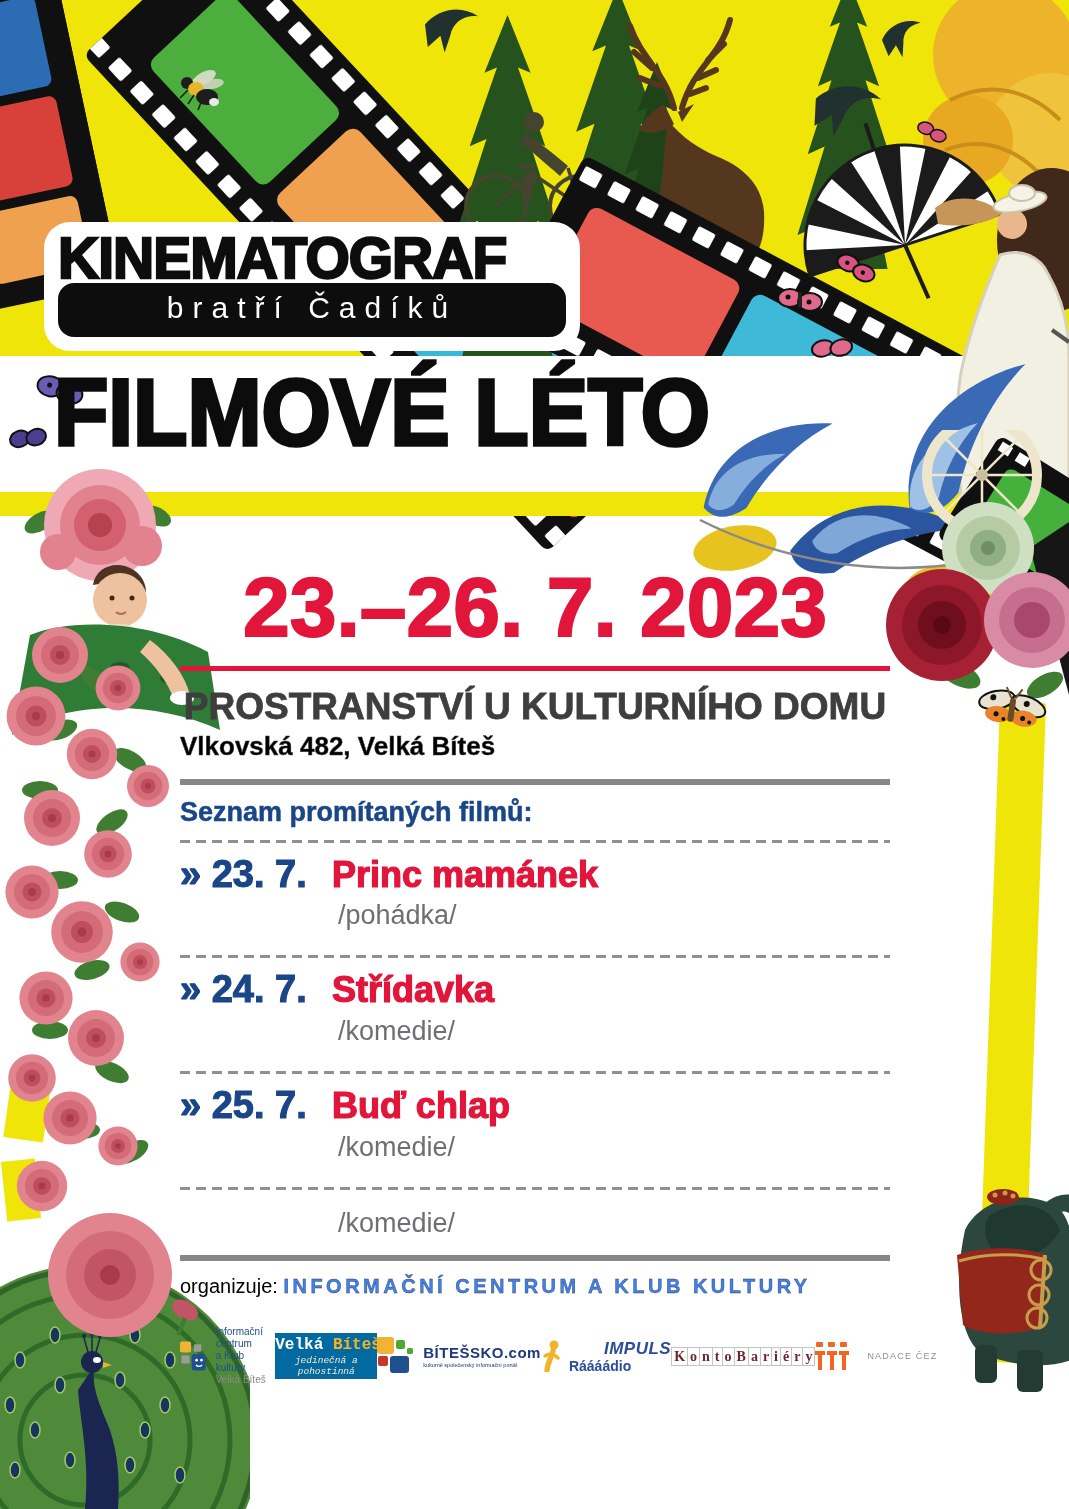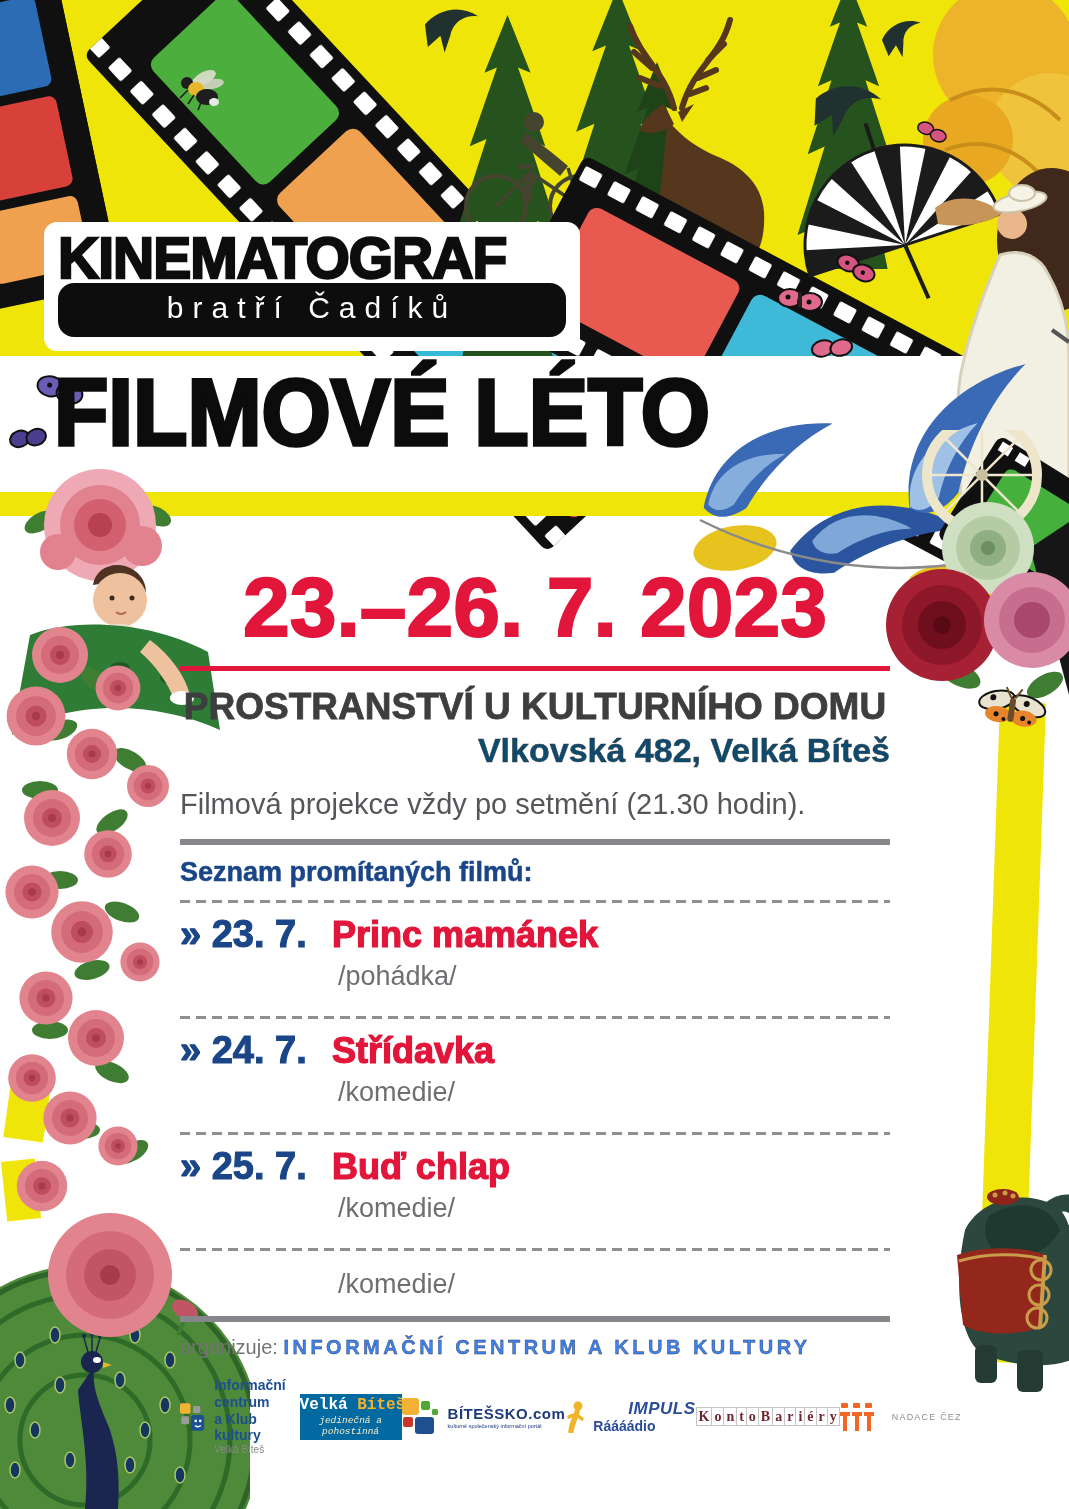--- a/index.html
+++ b/index.html
@@ -7,21 +7,21 @@
     position:relative;width:1069px;height:1509px;margin:0 auto;
     background:#ffffff;overflow:hidden;
     font-family:"Liberation Sans",sans-serif;
   }
   svg{pointer-events:none;display:block;}
   .abs{position:absolute;}
 
   
   .kino-logo{
     position:absolute;left:44px;top:222px;width:508px;
-    background:#ffffff;border-radius:13px;padding:8px 14px 14px;z-index:3;
+    background:#ffffff;border-radius:26px;padding:8px 14px 14px;z-index:3;
   }
   .kino-name{
     font-size:57px;font-weight:700;color:#0d0d0d;-webkit-text-stroke:2.3px #0d0d0d;
     letter-spacing:-1px;line-height:1;white-space:nowrap;
   }
   .kino-sub{
     margin-top:-4px;background:#0d0d0d;border-radius:16px;color:#ffffff;
     font-size:30px;font-weight:400;letter-spacing:9px;text-align:center;
     padding:8px 0 12px;white-space:nowrap;
   }
@@ -39,22 +39,22 @@
   .event-date{
     font-size:84px;font-weight:700;color:#E2153A;-webkit-text-stroke:2px #E2153A;
     line-height:.98;text-align:center;white-space:nowrap;letter-spacing:0;
   }
   .red-rule{height:5px;background:#E2153A;margin-top:18px;}
   .venue-1{
     margin-top:16px;font-size:37px;font-weight:700;color:#3E3E3F;
     -webkit-text-stroke:.8px #3E3E3F;text-align:center;line-height:1.08;white-space:nowrap;
   }
   .venue-2{
-    margin-top:6px;font-size:34px;font-weight:700;color:#0c4a6e;
-    -webkit-text-stroke:.5px #3E3E3F;text-align:right;line-height:1.05;
+    margin-top:6px;font-size:26px;font-weight:700;color:#000000;
+    -webkit-text-stroke:.5px #3E3E3F;text-align:left;line-height:1.05;
   }
   .note{margin-top:20px;font-size:29px;color:#55565A;line-height:1.1;}
   .solid-rule{height:6px;background:#85878A;}
   .solid-rule.top{margin-top:18px;}
   .solid-rule.bottom{margin-top:4px;}
   .list-title{
     margin-top:12px;font-size:27px;font-weight:700;color:#1A4688;
     -webkit-text-stroke:.5px #1A4688;
   }
   .dashed-rule{
@@ -65,31 +65,31 @@
   .film-head{line-height:1.05;white-space:nowrap;}
   .film-date{
     display:inline-block;min-width:152px;font-size:38px;font-weight:700;
     color:#1A4688;-webkit-text-stroke:1.1px #1A4688;
   }
   .film-title{
     font-size:36px;font-weight:700;color:#E2153A;-webkit-text-stroke:1.2px #E2153A;
   }
   .film-genre{margin-left:158px;margin-top:6px;font-size:27px;color:#6E6F72;}
   .organizer{margin-top:14px;font-size:20px;white-space:nowrap;}
-  .org-prefix{color:#737373;}
+  .org-prefix{color:#000000;}
   .org-name{font-weight:700;color:#3b82f6;letter-spacing:3.5px;-webkit-text-stroke:.4px #3E3E3F;}
 
   
   .logos{
     margin-top:16px;width:756px;height:84px;display:flex;align-items:center;
     justify-content:space-between;
   }
   .logo{display:flex;align-items:center;gap:8px;}
   .ickk-text{line-height:1.2;}
-  .ickk-l1,.ickk-l2{font-size:14px;font-weight:700;color:#1E4F8F;}
+  .ickk-l1,.ickk-l2{font-size:10px;font-weight:400;color:#1E4F8F;}
   .ickk-l3{font-size:10px;color:#8A8A8A;}
   .vb-box{
     width:102px;height:46px;background:#0369a1;text-align:center;
     display:flex;flex-direction:column;justify-content:center;gap:1px;font-family:Liberation Mono, monospace;
   }
   .vb-line1{font-size:16px;font-weight:700;color:#ffffff;white-space:nowrap;}
   .vb-yellow{color:#F5B325;}
   .vb-tag{font-size:9.5px;font-style:italic;color:#F5ECC8;}
   .bit-name{font-size:15px;font-weight:700;color:#1E3A7C;letter-spacing:.5px;}
   .bit-tag{font-size:5.5px;color:#1E3A7C;margin-top:1px;}
@@ -489,21 +489,20 @@
     <div class="kino-sub">bratří Čadíků</div>
   </div>
 
   <div class="headline">FILMOVÉ LÉTO</div>
 
   <div class="content">
     <div class="event-date">23.–26. 7. 2023</div>
     <div class="red-rule"></div>
     <div class="venue-1">PROSTRANSTVÍ U KULTURNÍHO DOMU</div>
     <div class="venue-2">Vlkovská 482, Velká Bíteš</div>
-    <div class="note">Filmová projekce vždy po setmění (21.30 hodin).</div>
 
     <div class="solid-rule top"></div>
     <div class="list-title">Seznam promítaných filmů:</div>
     <div class="dashed-rule"></div>
 
     <div class="film-row">
       <div class="film-head">
         <span class="film-date"><span>»</span> <span>23. 7.</span></span><span class="film-title">Princ mamánek</span>
       </div>
       <div class="film-genre">/pohádka/</div>

